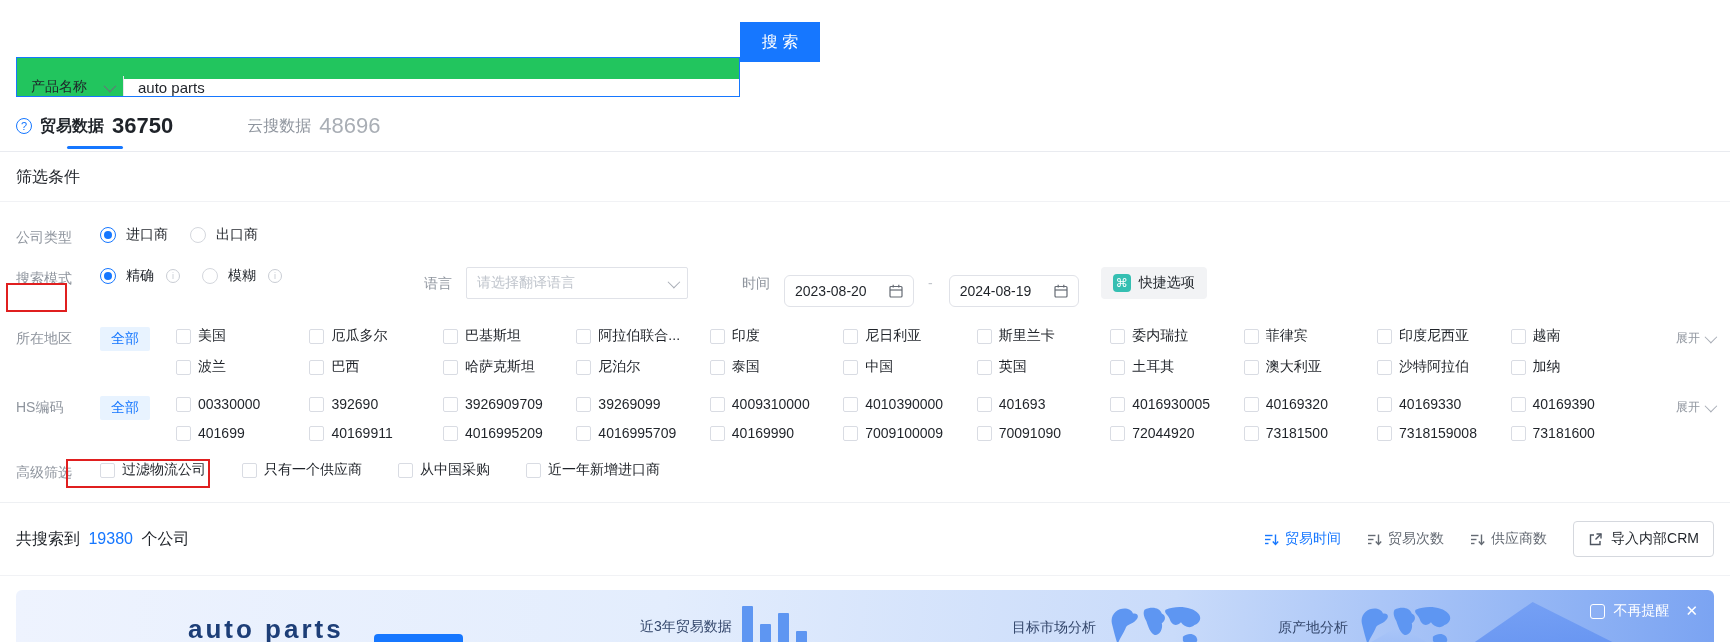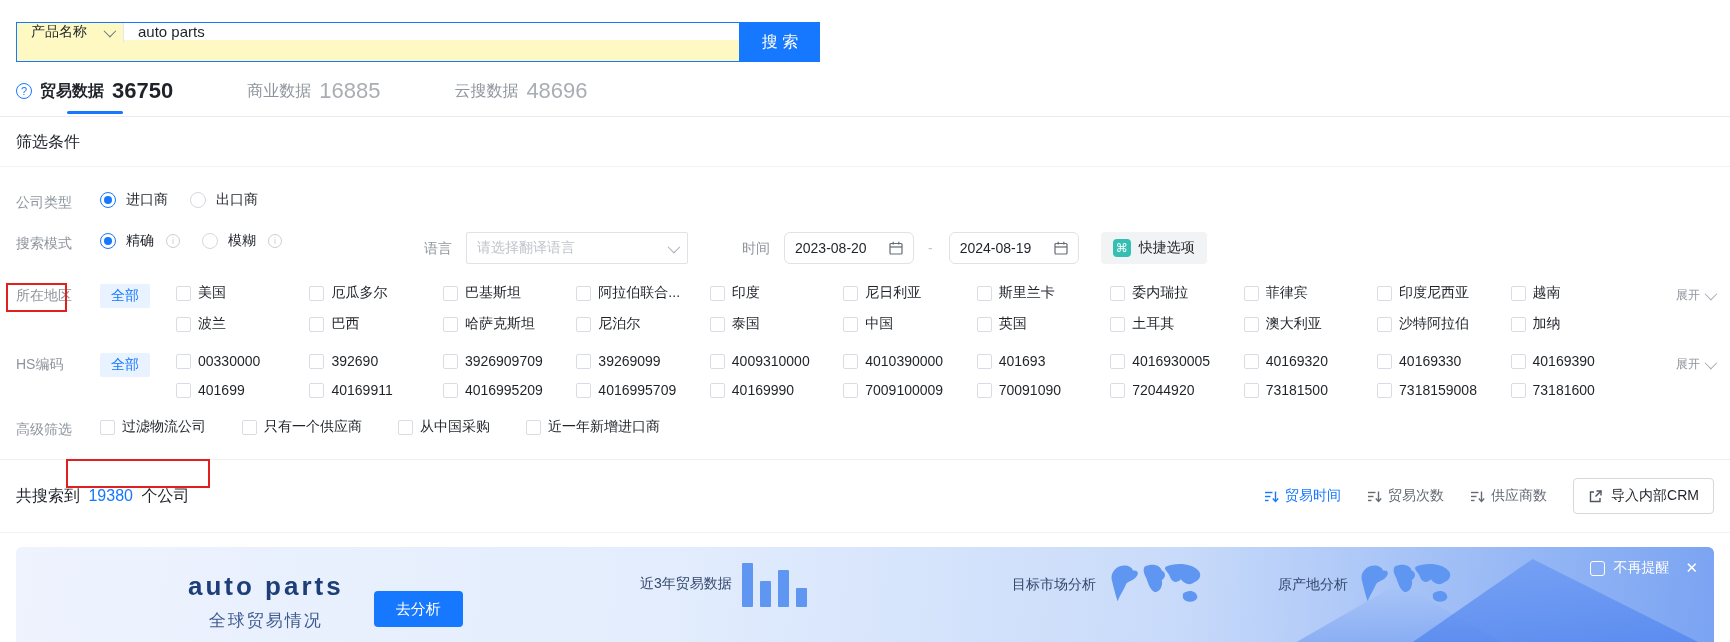--- a/index.html
+++ b/index.html
@@ -3,21 +3,21 @@
 <meta charset="utf-8">
 <style>
   * { margin:0; padding:0; box-sizing:border-box; }
   html,body { background:#fff; }
   .page {
     position:relative; width:1730px; height:642px; background:#fff; overflow:hidden;
     font-family:"Liberation Sans","DejaVu Sans",sans-serif; color:#1f2329;
   }
   
   .search-row { display:flex; padding:22px 16px 0; }
-  .search-group { display:flex; align-items:flex-start; width:724px; height:40px; border:1px solid #1677ff; background:#fef9c3; }
+  .search-group { display:flex; align-items:flex-end; width:724px; height:40px; border:1px solid #1677ff; background:#22c55e;margin-top:35px; }
   .cat-select { display:flex; align-items:center; justify-content:space-between; width:106px; padding:0 10px 0 14px; font-size:14px; color:#1f2329; cursor:pointer; }
   .v-div { width:1px; height:20px; background:#e5e6eb; }
   .search-input { flex:1; border:0; outline:none; padding:0 14px; font-size:15px; color:#1f2329; font-family:inherit; }
   .search-btn { width:80px; height:40px; background:#1677ff; color:#fff; border:0; font-size:16px; cursor:pointer; font-family:inherit; }
   
   .tabs { display:flex; align-items:flex-end; gap:74px; padding:16px 16px 0; }
   .tab { display:flex; align-items:center; gap:8px; cursor:pointer; padding-bottom:10px; position:relative; }
   .tab .t-label { font-size:16px; color:#8f959e; }
   .tab .t-count { font-size:22px; color:#a9aeb5; font-weight:400; }
   .tab.active .t-label { color:#1f2329; font-weight:bold; }
@@ -31,21 +31,21 @@
   .f-row { display:flex; align-items:flex-start; margin-top:20px; }
   .f-label { width:84px; flex:none; color:#8f959e; font-size:14px; padding-top:3px; }
   .radio-item { display:flex; align-items:center; gap:10px; margin-right:22px; cursor:pointer; font-size:14px; color:#1f2329; }
   .radio { width:16px; height:16px; border-radius:50%; border:1px solid #d4d7dd; background:#fff; flex:none; position:relative; }
   .radio.sel { border-color:#1677ff; }
   .radio.sel::after { content:""; position:absolute; left:3px; top:3px; width:8px; height:8px; border-radius:50%; background:#1677ff; }
   .info-i { width:14px; height:14px; border:1px solid #c9cdd4; border-radius:50%; color:#c9cdd4; font-size:9px; line-height:12px; text-align:center; margin-left:2px; font-style:normal; }
   .mode-gap { width:120px; }
   .inline-label { color:#8f959e; font-size:14px; padding-top:8px; }
   .lang-select { display:flex; align-items:center; justify-content:space-between; width:222px; height:32px; border:1px solid #e0e2e8; border-radius:2px; padding:0 10px; margin-left:14px; color:#bfc4cc; font-size:14px; cursor:pointer; }
-  .date-box { display:flex; align-items:center; justify-content:space-between; width:130px; height:32px; border:1px solid #e0e2e8; border-radius:6px; padding:0 10px; font-size:14px; color:#1f2329; margin-left:14px; cursor:pointer; }
+  .date-box { display:flex; align-items:center; justify-content:space-between; width:130px; height:32px; border:1px solid #e0e2e8; border-radius:6px; padding:0 10px; font-size:14px; color:#1f2329; margin-left:14px; cursor:pointer;margin-top:8px; }
   .date-sep { color:#c2c6cc; padding:8px 2px 0 14px; font-size:14px; }
   .quick-opt { display:flex; align-items:center; gap:8px; height:32px; background:#f2f3f5; border-radius:4px; padding:0 12px; margin-left:22px; cursor:pointer; font-size:14px; color:#1f2329; }
   .cmd-ico { width:18px; height:18px; background:#35bfb2; color:#fff; border-radius:4px; font-size:12px; line-height:18px; text-align:center; flex:none; }
   .tag-all { align-self:flex-start; background:#e8f3ff; color:#1677ff; font-size:14px; padding:3px 11px; border-radius:2px; margin-right:26px; cursor:pointer; flex:none; }
   .cb-col { flex:1; display:flex; flex-direction:column; gap:13px; }
   .cb-grid { display:grid; grid-template-columns:repeat(11,1fr); }
   .cb-item { display:flex; align-items:center; gap:7px; cursor:pointer; font-size:14px; color:#1f2329; white-space:nowrap; overflow:hidden; }
   .cb-box { width:15px; height:15px; border:1px solid #d9dce3; border-radius:2px; background:#fff; flex:none; }
   .cb-row-flex { display:flex; gap:36px; }
   .expand { width:70px; flex:none; display:flex; justify-content:flex-end; align-items:center; gap:5px; color:#8f959e; font-size:12px; cursor:pointer; padding-top:3px; }
@@ -104,24 +104,20 @@
   </div>
 
   <div class="tabs">
     <div class="tab active">
       <span class="help-i">?</span>
       <span class="t-label">贸易数据</span>
       <span class="t-count">36750</span>
       <span class="underline"></span>
     </div>
     <div class="tab">
-      <span class="t-label">商业数据</span>
-      <span class="t-count">16885</span>
-    </div>
-    <div class="tab">
       <span class="t-label">云搜数据</span>
       <span class="t-count">48696</span>
     </div>
   </div>
 
   <div class="filter-section">
     <div class="filter-title">筛选条件</div>
     <div class="filter-body">
 
       <div class="f-row">

